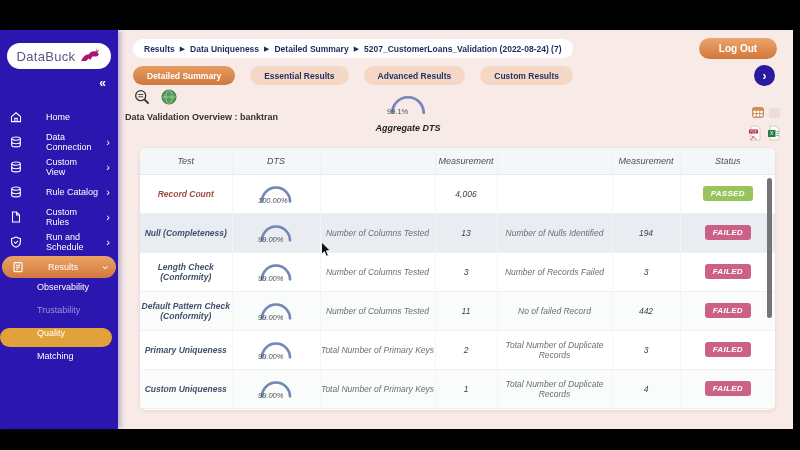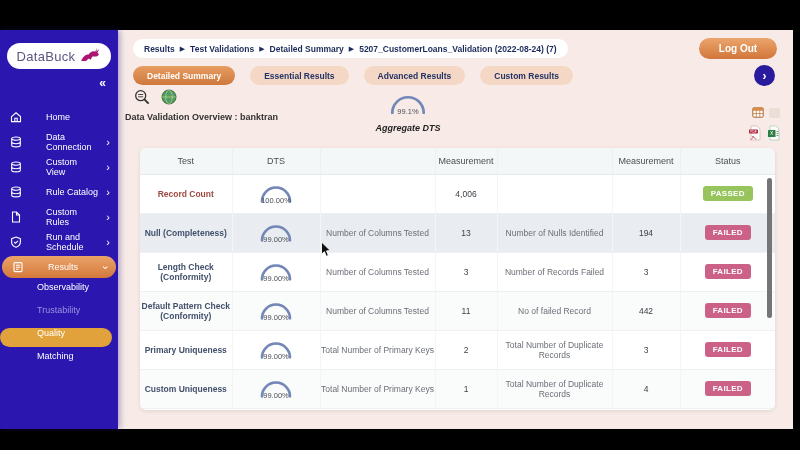--- a/index.html
+++ b/index.html
@@ -29,34 +29,34 @@
   .bc-sep { font-size:7px; color:#1c2b5a; }
   .logout { position:absolute; right:16px; top:8px; width:78px; height:21px; border-radius:11px; background:linear-gradient(180deg,#eba56c,#d2763a); color:#fff; font-size:10px; font-weight:bold; display:flex; align-items:center; justify-content:center; cursor:pointer; }
   .tabs { position:absolute; left:15px; top:36px; display:flex; gap:15px; }
   .tab { height:19px; border-radius:10px; background:#f4d8c5; color:#233266; font-size:8.5px; font-weight:bold; display:flex; align-items:center; justify-content:center; padding:0 14px; cursor:pointer; }
   .tab.active { background:linear-gradient(180deg,#e79d62,#cf783c); color:#fff; }
   .next-btn { position:absolute; right:18px; top:35px; width:21px; height:21px; border-radius:50%; background:#2a1a9e; color:#fff; font-size:12px; font-weight:bold; display:flex; align-items:center; justify-content:center; cursor:pointer; }
   .tools { position:absolute; left:16px; top:59px; display:flex; gap:11px; align-items:center; }
   .overview-title { position:absolute; left:7px; top:82px; font-size:9px; font-weight:bold; color:#333; }
 
   .agg { position:absolute; left:255px; top:62px; width:70px; text-align:center; }
-  .gauge { display:inline-block; position:relative; text-align:center; }
+  .gauge { display:inline-block; position:relative; text-align:left; }
   .gauge svg { display:block; margin:0 auto; }
   .gauge-track { fill:none; stroke:#dfe4ea; stroke-width:2.6; }
   .gauge-val { fill:none; stroke:#7388b7; stroke-width:2.6; stroke-linecap:round; }
   .gauge-label { display:block; margin-top:-7px; font-size:7.5px; color:#4a4f55; }
   .agg-name { margin-top:5px; font-size:9px; font-weight:bold; color:#222;font-style:italic; }
 
   .exports { position:absolute; right:13px; top:74px; width:34px; }
   .exp-row { display:flex; gap:5px; justify-content:flex-end; margin-bottom:3px; align-items:center; }
   .blank-ico { width:11px; height:10px; background:#eaded7; border-radius:2px; }
 
   
   .card { position:absolute; left:22px; top:118px; width:635px; height:262px; background:#fff; border-radius:6px; box-shadow:0 1px 4px rgba(0,0,0,.1); overflow:hidden; }
-  table { width:100%; border-collapse:collapse; table-layout:fixed; }
+  table { width:100%; border-collapse:collapse; table-layout:fixed;font-style:italic; }
   thead th { height:26px; background:#f4f7f7; color:#4a4f55; font-weight:normal; font-size:9px; border-bottom:1px solid #e5e9eb; border-left:1px solid #eef1f2; }
   thead th:first-child { border-left:none; }
   tbody td { height:39px; text-align:center; vertical-align:middle; border-bottom:1px solid #eef0f2; border-left:1px solid #f4f5f6; font-size:8.5px; }
   tbody td:first-child { border-left:none; }
   tbody tr:nth-child(even) { background:#fafbfb; }
   tbody tr.hovered { background:#e9edf2; }
   .c-test { color:#42506b; font-weight:bold; font-size:8.5px; }
   tbody tr:first-child .c-test { color:#9c4a42; }
   .c-lbl { color:#6a6f76; }
   .c-val { color:#3c4248; }
@@ -171,21 +171,21 @@
           <span>Matching</span>
         </div>
       </nav>
     </aside>
 
     <main class="main">
 
       <div class="breadcrumb">
         <span>Results</span>
         <span class="bc-sep">▶</span>
-        <span>Test Validations</span>
+        <span>Data Uniqueness</span>
         <span class="bc-sep">▶</span>
         <span>Detailed Summary</span>
         <span class="bc-sep">▶</span>
         <span>5207_CustomerLoans_Validation (2022-08-24) (7)</span>
       </div>
 
       <div class="logout">Log Out</div>
 
       <div class="tabs">
         <div class="tab active">Detailed Summary</div>

